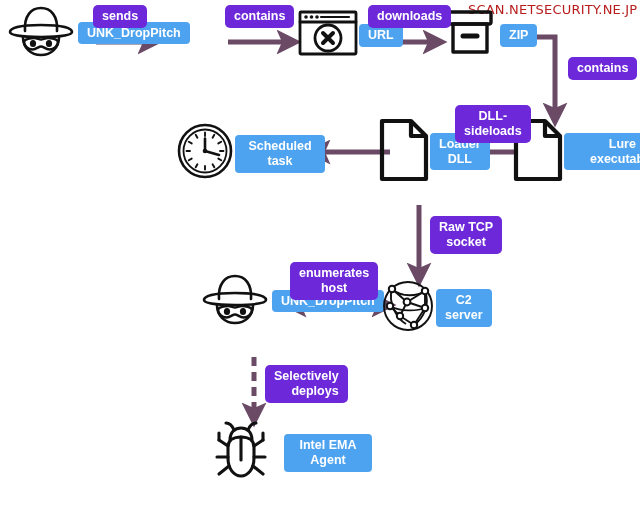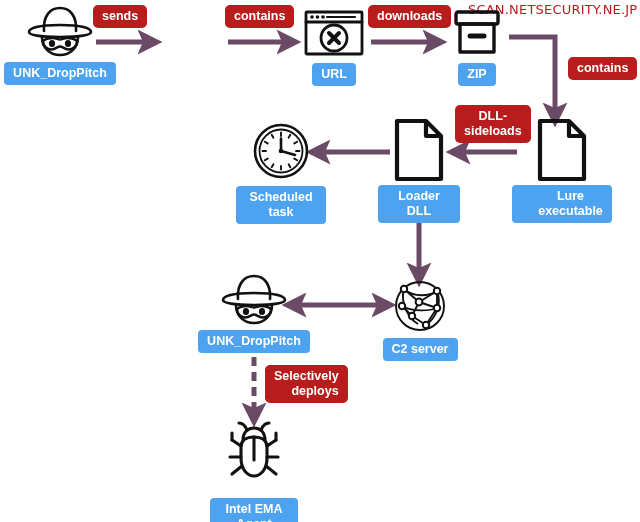--- a/index.html
+++ b/index.html
@@ -13,21 +13,21 @@
   #canvas {
     position: relative;
     width: 640px;
     height: 522px;
     background: #ffffff;
     overflow: hidden;
   }
   .node {
     position: absolute;
     display: flex;
-    flex-direction: column;
+    flex-direction: row;
     align-items: center;
   }
   .icon-box {
     display: flex;
     align-items: center;
     justify-content: center;
   }
   .pill {
     display: inline-block;
     color: #ffffff;
@@ -37,21 +37,21 @@
     border-radius: 4px;
     white-space: pre-line;
   }
   .pill-blue {
     background: #4da3f0;
     font-size: 12.5px;
     padding: 4px 9px;
   }
   .pill-teal {
     position: absolute;
-    background: #b91c1c;
+    background: #6d28d9;
     font-size: 12.5px;
     padding: 4px 9px;
     border-radius: 5px;
   }
   .watermark {
     position: absolute;
     color: #b91c1c;
     font-size: 13px;
     letter-spacing: 0.2px;
     font-family: "DejaVu Sans", sans-serif;
@@ -141,21 +141,21 @@
         <g fill="none" stroke="#111" stroke-width="3.4" stroke-linejoin="round">
           <rect x="9" y="4" width="42" height="12" rx="2"></rect>
           <rect x="13" y="16" width="34" height="28"></rect>
           <path d="M23 28 L37 28" stroke-width="5" stroke-linecap="round"></path>
         </g>
       </svg>
     </div>
     <div class="pill pill-blue" style="margin-top:5px;">ZIP</div>
   </div>
 
-  <div class="node" style="left:237px; top:122px; width:88px;">
+  <div class="node" style="left:237px; top:122px; width:88px;justify-content:flex-end;">
     <div class="icon-box">
       <svg width="60" height="58" viewBox="0 0 60 58">
         <g fill="none" stroke="#111" stroke-linecap="round">
           <circle cx="30" cy="29" r="26" stroke-width="2.6"></circle>
           <circle cx="30" cy="29" r="21.5" stroke-width="1.8"></circle>
           <g stroke-width="1.9">
             <path d="M30 10.5 L30 14"></path>
             <path d="M30 44 L30 47.5"></path>
             <path d="M11.5 29 L15 29"></path>
             <path d="M45 29 L48.5 29"></path>
@@ -276,18 +276,22 @@
   <div class="pill pill-teal" style="left:225px; top:5px;">contains</div>
 
   <div class="pill pill-teal" style="left:368px; top:5px;">downloads</div>
 
   <div class="pill pill-teal" style="left:568px; top:57px;">contains</div>
 
   <div class="pill pill-teal" style="left:455px; top:105px; text-align:center;">DLL-
 sideloads</div>
 
 
-
+  <div class="pill pill-teal" style="left:430px; top:216px; text-align:center;">Raw TCP
+socket</div>
+
+  <div class="pill pill-teal" style="left:290px; top:262px; text-align:center;">enumerates
+host</div>
 
   <div class="pill pill-teal" style="left:265px; top:365px; text-align:right;">Selectively
 deploys</div>
 
 </div>
 
 </body></html>

